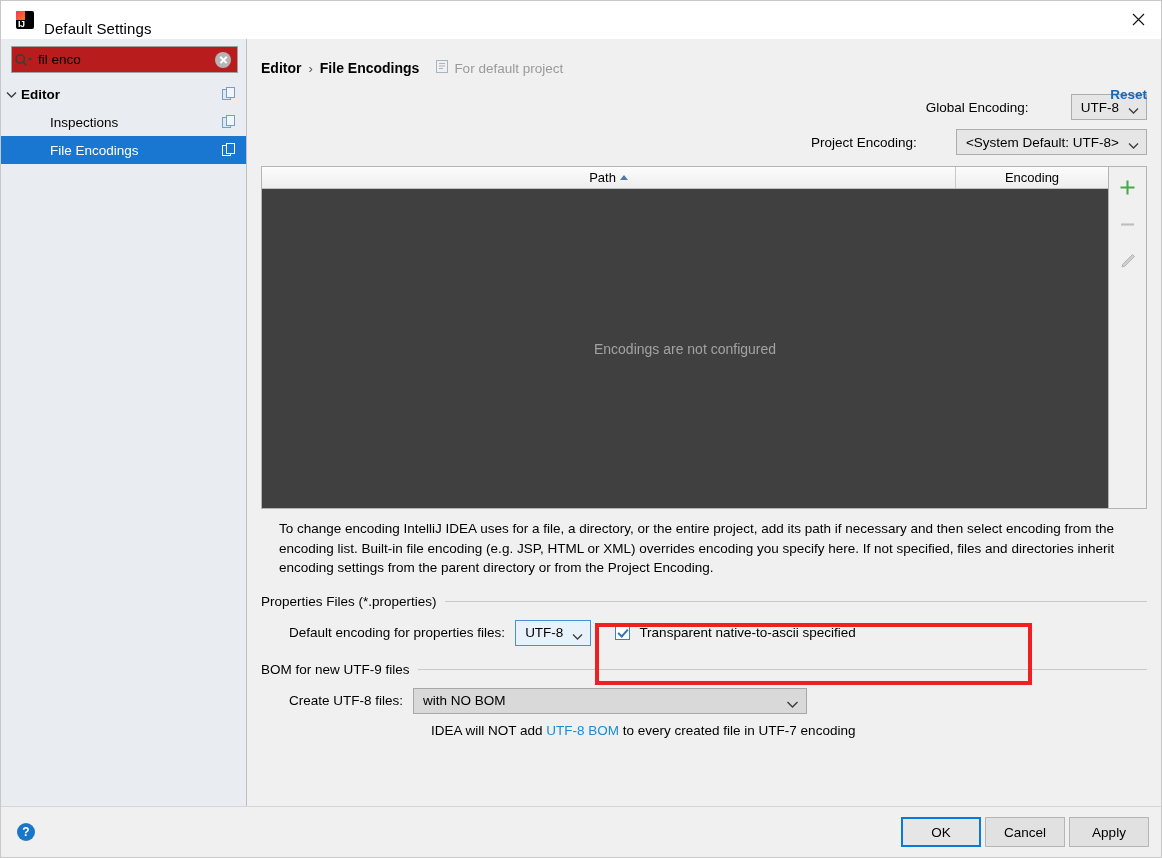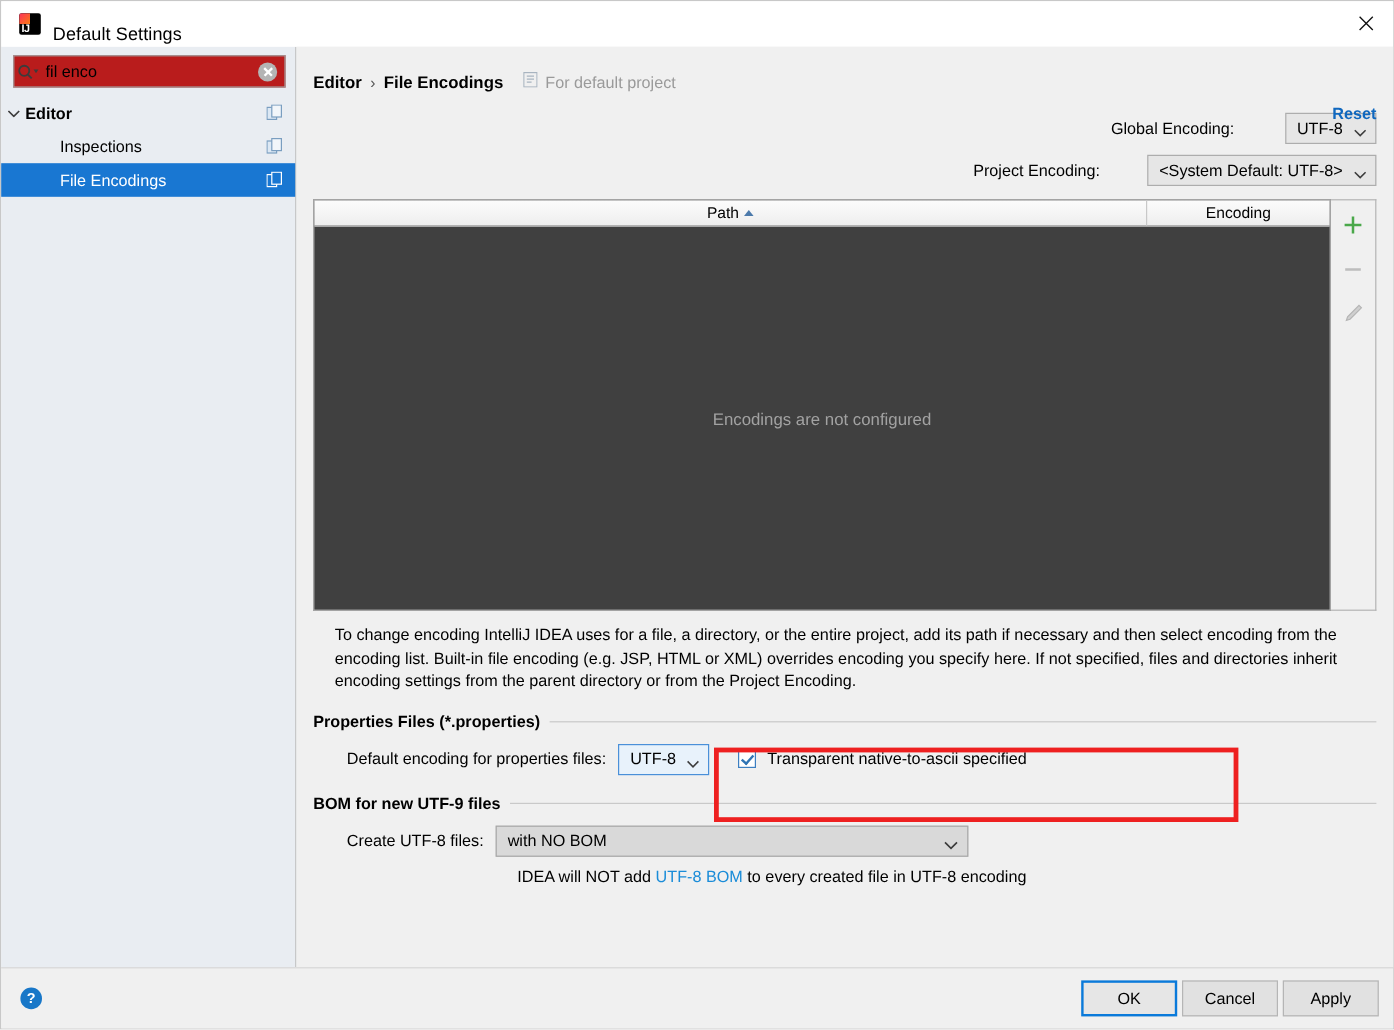--- a/index.html
+++ b/index.html
@@ -312,21 +312,20 @@
   }
 
   
   .group {
     margin-top: 16px;
   }
   .group-title-row {
     display: flex;
     align-items: center;
     gap: 8px;
-    font-weight: bold;
   }
   .group-title {
     font-size: 13.5px;
     color: #000000;
     white-space: nowrap;
   }
   .group-line {
     flex: 1 1 auto;
     height: 1px;
     background: #c9c9c9;
@@ -635,21 +634,21 @@
           <span class="wide-combo">
             <span>with NO BOM</span>
             <span class="chev-down">
               <svg width="13" height="9" viewBox="0 0 13 9" aria-hidden="true">
                 <path d="M1.5 2 L6.5 7 L11.5 2" stroke="#3c3c3c" stroke-width="1.4" fill="none"></path>
               </svg>
             </span>
           </span>
         </div>
         <div class="bom-note">
-          <span>IDEA will NOT add </span><span class="link">UTF-8 BOM</span><span> to every created file in UTF-8 encoding</span>
+          <span>IDEA will NOT add </span><span class="link">UTF-8 BOM</span><span> to every created file in UTF-7 encoding</span>
         </div>
       </div>
 
     </div>
   </div>
 
   <div class="redbox"></div>
 
   <div class="footer">
     <div class="help-icon">?</div>

